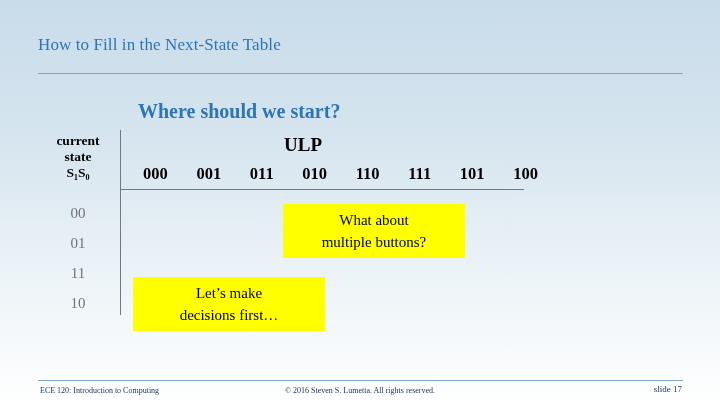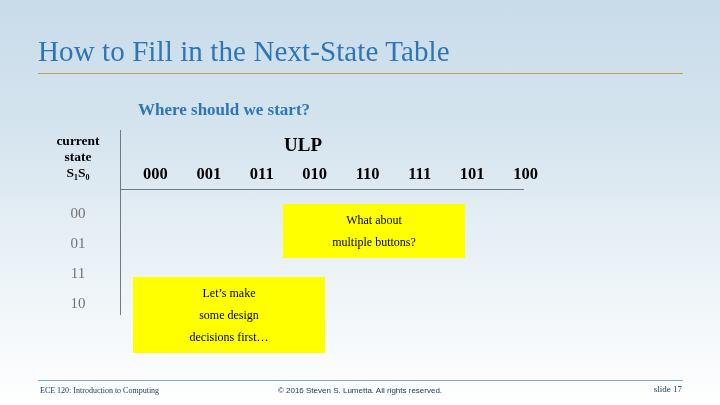--- a/index.html
+++ b/index.html
@@ -16,40 +16,40 @@
   }
   .slide {
     position: absolute;
     inset: 0;
   }
   .title {
     position: absolute;
     left: 38px;
     top: 35px;
     font-family: "Liberation Serif", serif;
-    font-size: 29px;
+    font-size: 17px;
     color: #2e75b6;
     letter-spacing: 0.1px;
     white-space: nowrap;
   }
   .title-rule {
     position: absolute;
     left: 38px;
     top: 73px;
     width: 645px;
     height: 1px;
     background: #b9a64b;
   }
   .subtitle {
     position: absolute;
     left: 138px;
     top: 100px;
     font-family: "Liberation Serif", serif;
     font-weight: bold;
-    font-size: 17px;
+    font-size: 20px;
     color: #2e75b6;
     white-space: nowrap;
   }
 
   
   .tbl {
     position: absolute;
     left: 36px;
     top: 128px;
     width: 490px;
@@ -125,21 +125,21 @@
     color: #737373;
     height: 30px;
     line-height: 30px;
   }
 
   
   .sticky {
     position: absolute;
     background: #ffff00;
     font-family: "Liberation Serif", serif;
-    font-size: 12px;
+    font-size: 15px;
     color: #000;
     text-align: center;
     line-height: 22px;
     padding: 5px 10px;
     box-sizing: border-box;
   }
   #sticky-buttons {
     left: 283px;
     top: 204px;
     width: 182px;
@@ -167,21 +167,21 @@
     font-size: 8px;
     color: #1f3864;
     white-space: nowrap;
   }
   .footer-center {
     position: absolute;
     left: 0;
     top: 386px;
     width: 720px;
     text-align: center;
-    font-family: Liberation Sans, sans-serif;
+    font-family: Liberation Serif, serif;
     font-size: 8px;
     color: #1f3864;
   }
   .footer-right {
     position: absolute;
     right: 38px;
     top: 384px;
     font-family: "Liberation Serif", serif;
     font-size: 9px;
     color: #1f3864;
@@ -229,21 +229,20 @@
 
   </div>
 
   <div class="sticky" id="sticky-buttons">
     <div>What about</div>
     <div>multiple buttons?</div>
   </div>
 
   <div class="sticky" id="sticky-decisions">
     <div>Let’s make</div>
-    <div>some design</div>
     <div>decisions first…</div>
   </div>
 
   <div class="footer-rule"></div>
   <div class="footer-left">ECE 120: Introduction to Computing</div>
   <div class="footer-center">© 2016 Steven S. Lumetta.  All rights reserved.</div>
   <div class="footer-right">slide 17</div>
 
 </div>
 

